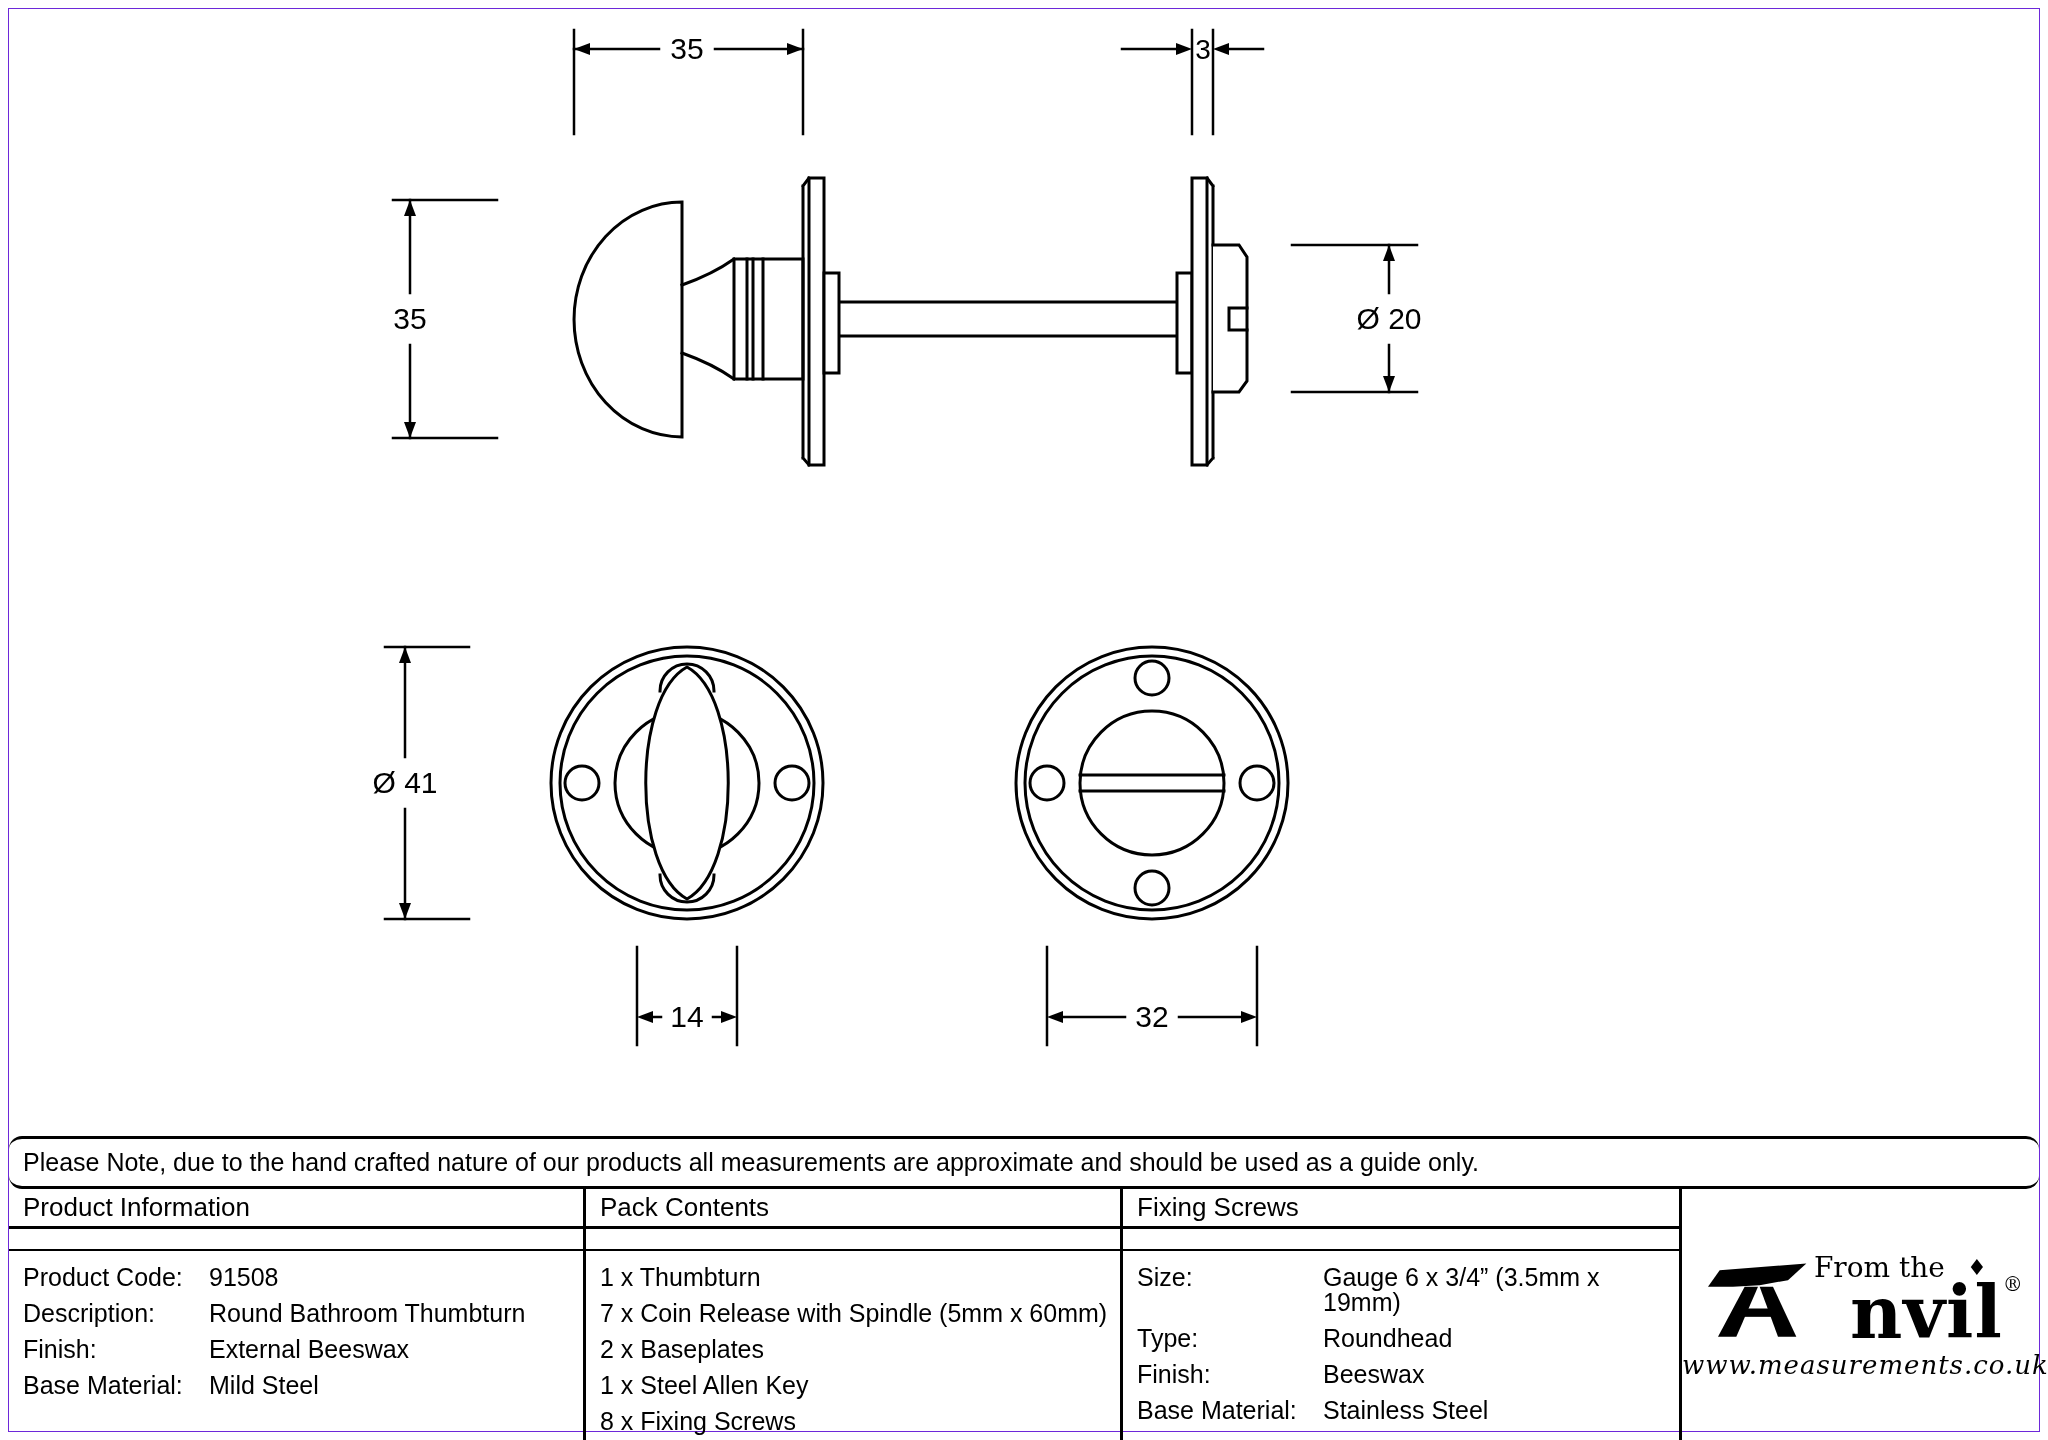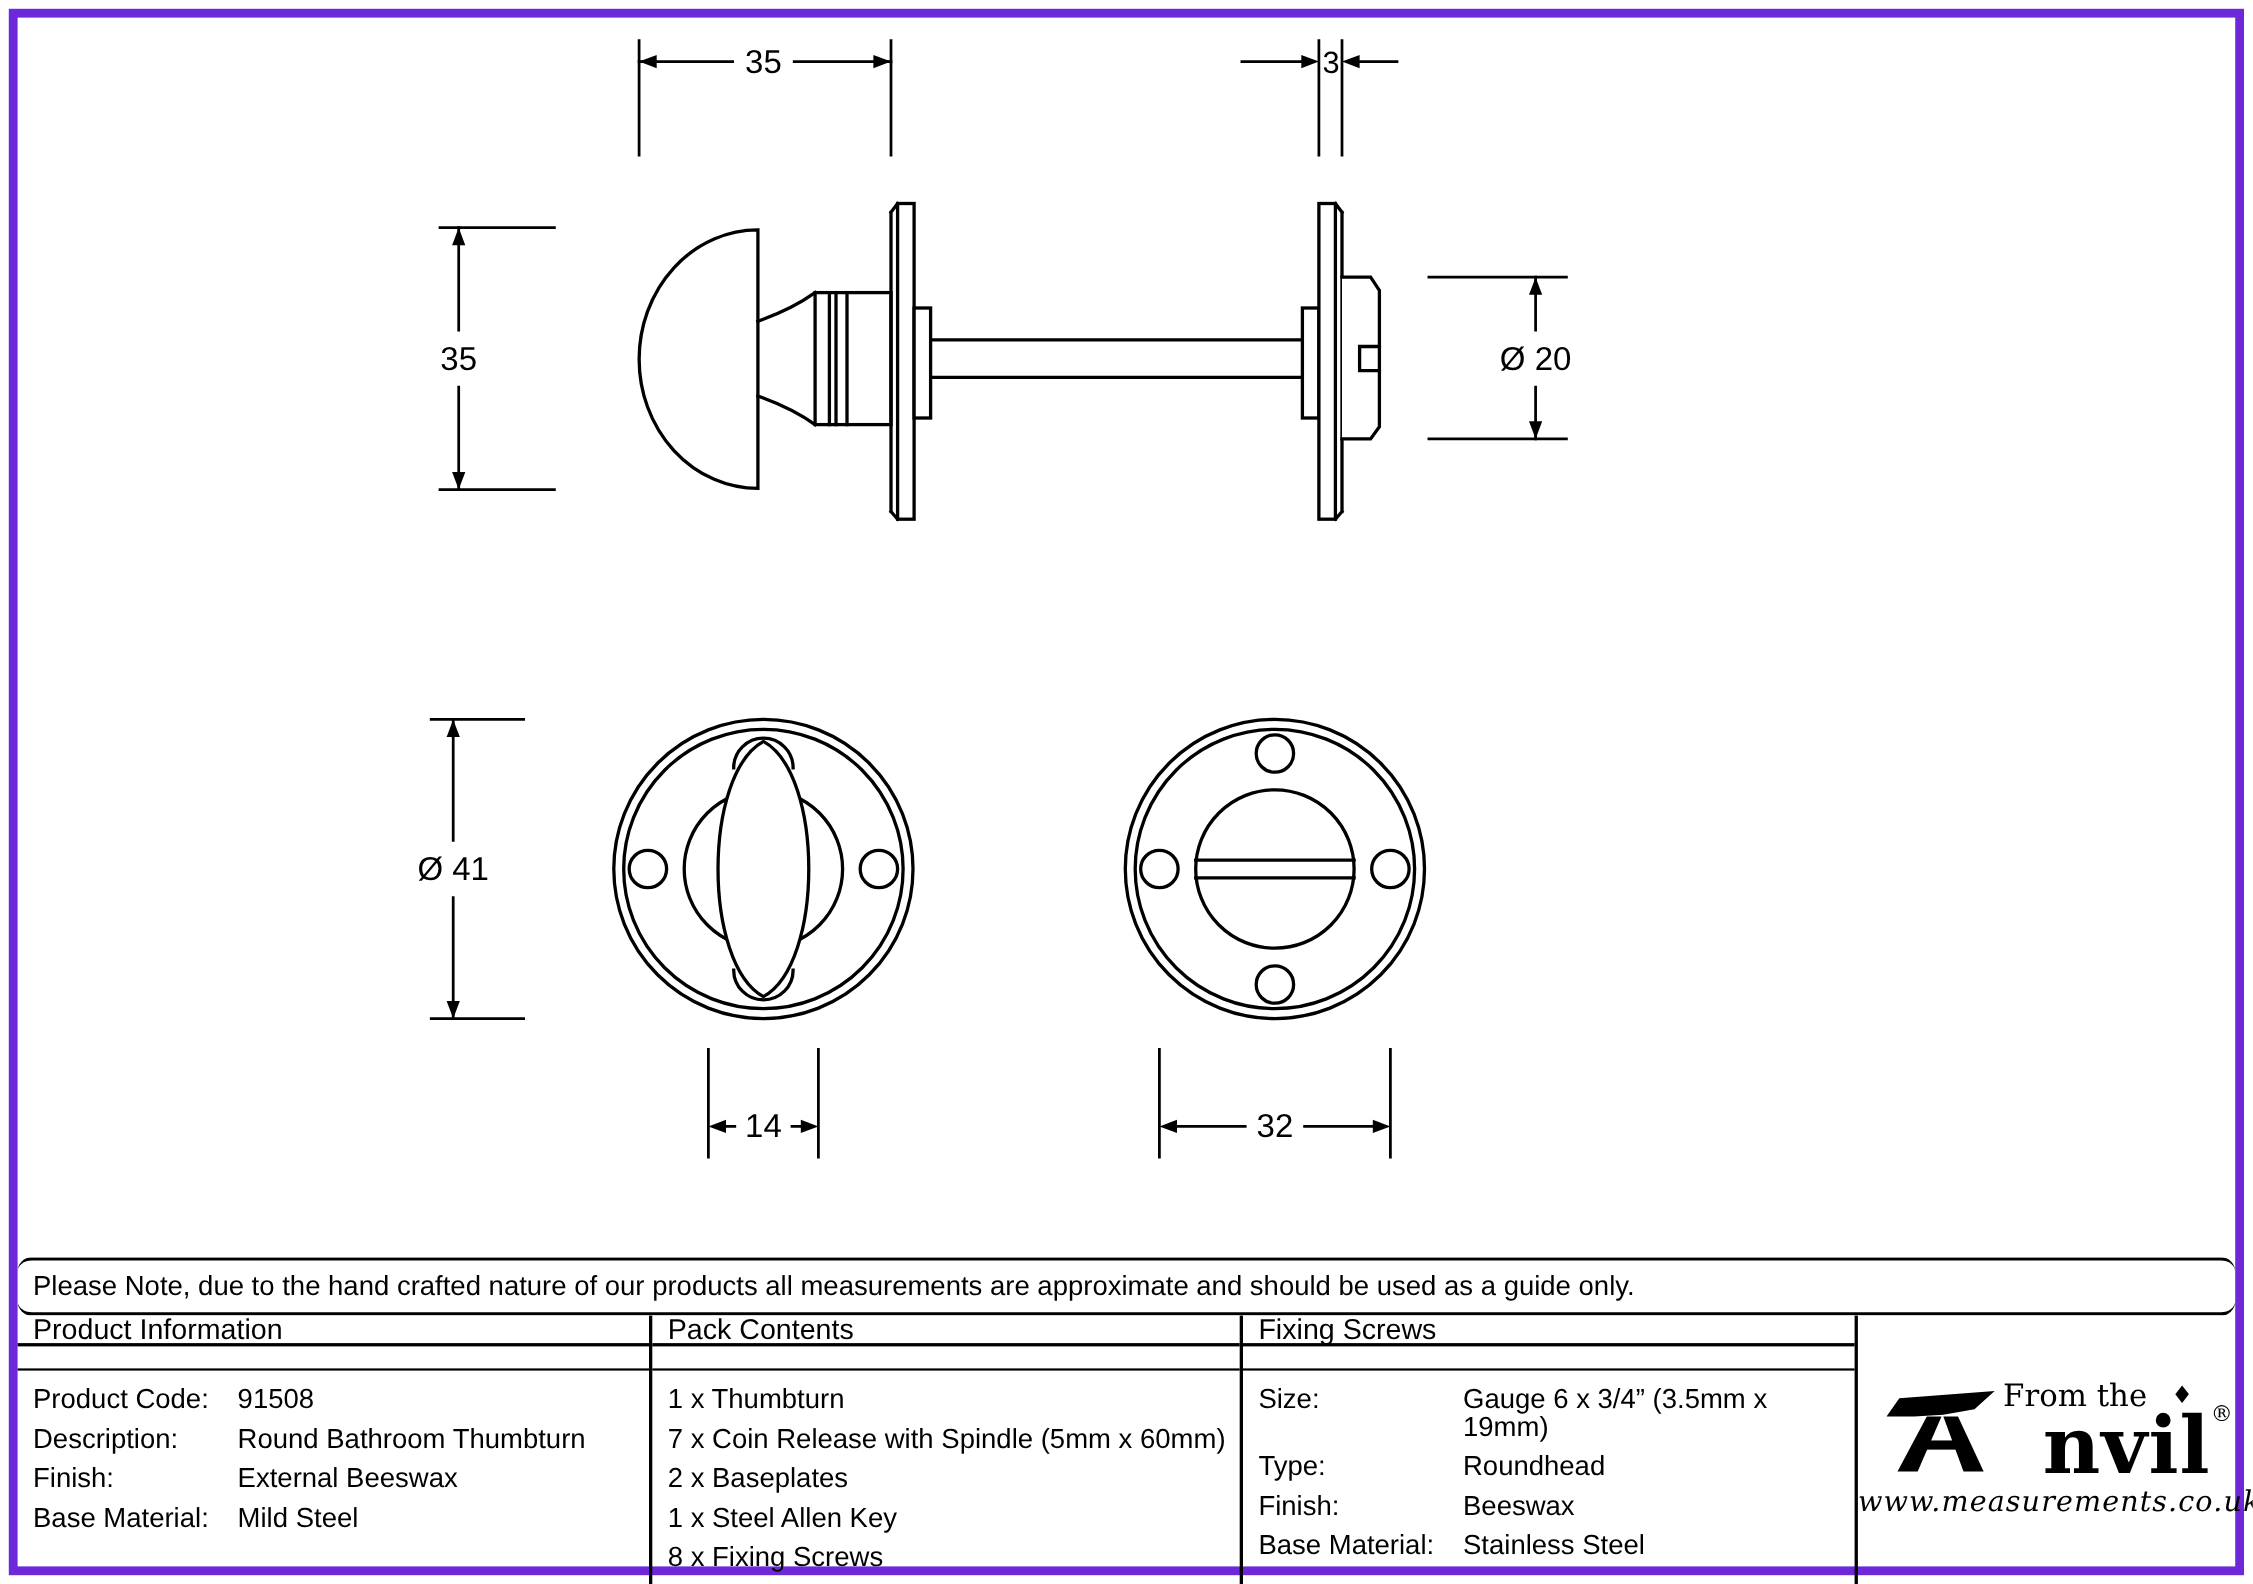--- a/index.html
+++ b/index.html
@@ -1,34 +1,34 @@
 <!DOCTYPE html>
 <html><head>
 <meta charset="utf-8">
 <style>
   html,body{margin:0;padding:0;background:#fff;}
   body{width:2048px;height:1440px;position:relative;overflow:hidden;
        font-family:"Liberation Sans",sans-serif;color:#000;}
-  .page{position:absolute;inset:8px;border:8px solid #6d28d9;background:#fff;}
+  .page{position:absolute;inset:8px;border:1px solid #6d28d9;background:#fff;}
   svg text{font-family:"Liberation Sans",sans-serif;}
 
   
   .drawing{position:absolute;left:0;top:0;}
 
   
   .note-row{position:absolute;left:0;right:0;top:1127px;height:53px;
     border-top:3px solid #000;border-bottom:3px solid #000;box-sizing:border-box;
     display:flex;align-items:center;padding-left:14px;font-size:25px;border-radius:13px;}
 
   
   .spec-table{position:absolute;left:0;right:0;top:1180px;bottom:0;
     display:grid;grid-template-columns:577px 537px 559px 1fr;}
   .col{box-sizing:border-box;}
   .col.bordered{border-right:3px solid #000;}
-  .col-hdr{height:28px;box-sizing:border-box;border-bottom:3px solid #000;
+  .col-hdr{height:40px;box-sizing:border-box;border-bottom:3px solid #000;
     display:flex;align-items:center;padding-left:14px;font-size:26px;}
   .col-body{border-top:2px solid #000;margin-top:20px;padding:14px 0 0 14px;
     box-sizing:border-box;}
   .kv{display:grid;grid-template-columns:186px 1fr;margin-bottom:11px;
     font-size:25px;line-height:25px;}
   .li{font-size:25px;line-height:25px;margin-bottom:11px;}
 
   
   .logo-cell{display:flex;align-items:center;justify-content:center;}
   .logo{display:flex;flex-direction:column;align-items:center;}

